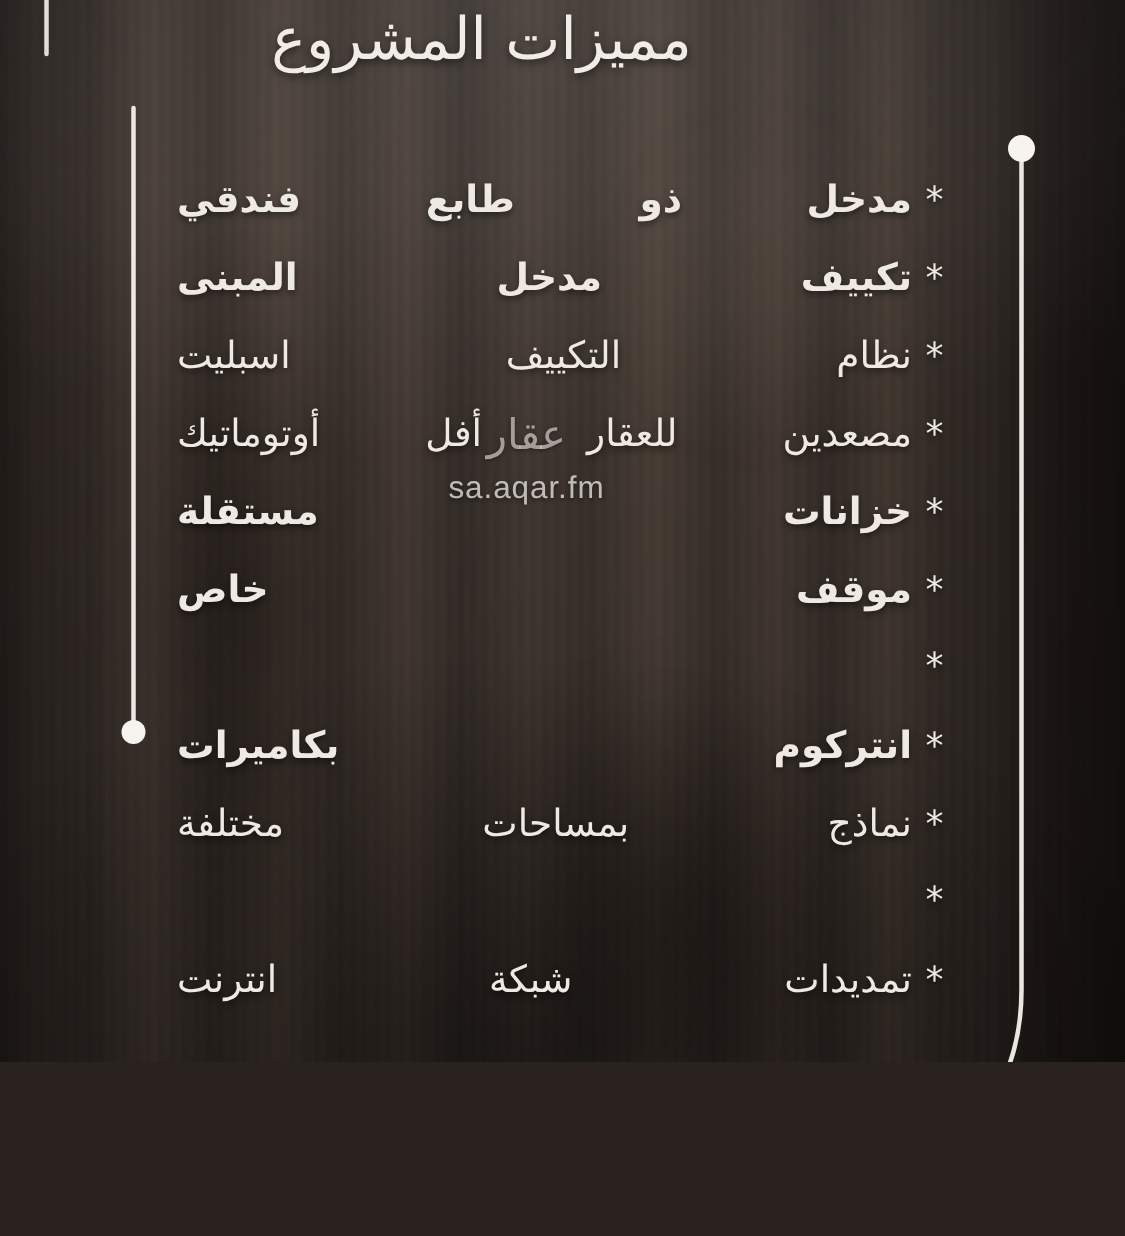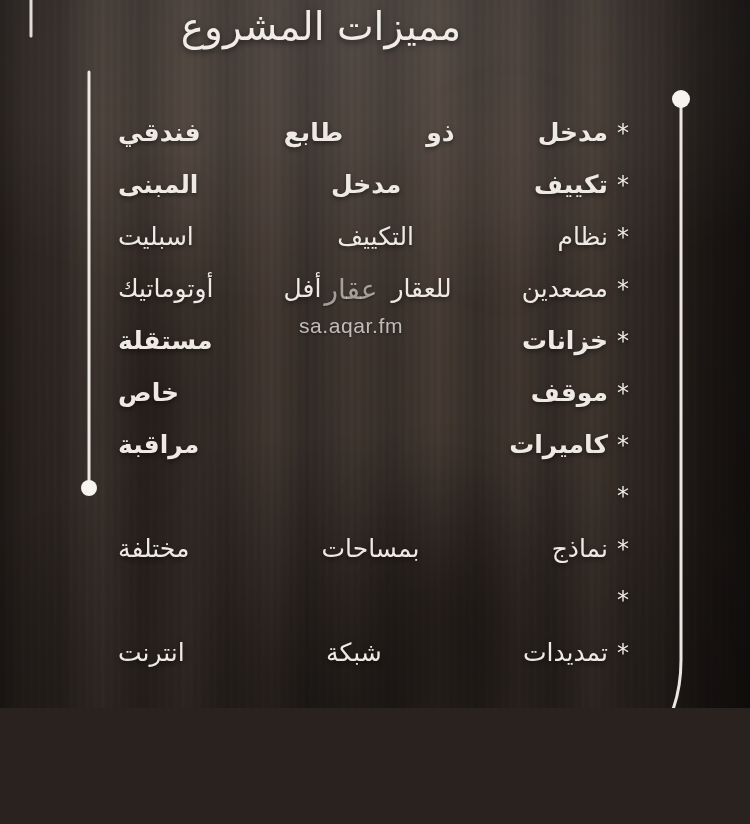--- a/index.html
+++ b/index.html
@@ -224,24 +224,24 @@
     <div class="feature-row loose">
       <span class="bullet">*</span>
       <span class="feature-text">خزانات مستقلة</span>
     </div>
     <div class="feature-row loose">
       <span class="bullet">*</span>
       <span class="feature-text">موقف خاص</span>
     </div>
     <div class="feature-row loose">
       <span class="bullet">*</span>
-      <span class="feature-text">كاميرات مراقبة</span>
-    </div>
-    <div class="feature-row loose">
-      <span class="bullet">*</span>
+    </div>
+    <div class="feature-row loose">
+      <span class="bullet">*</span>
+      <span class="feature-text">انتركوم بكاميرات</span>
     </div>
     <div class="feature-row">
       <span class="bullet">*</span>
       <span class="feature-text">نماذج بمساحات مختلفة</span>
     </div>
     <div class="feature-row loose">
       <span class="bullet">*</span>
     </div>
     <div class="feature-row">
       <span class="bullet">*</span>

